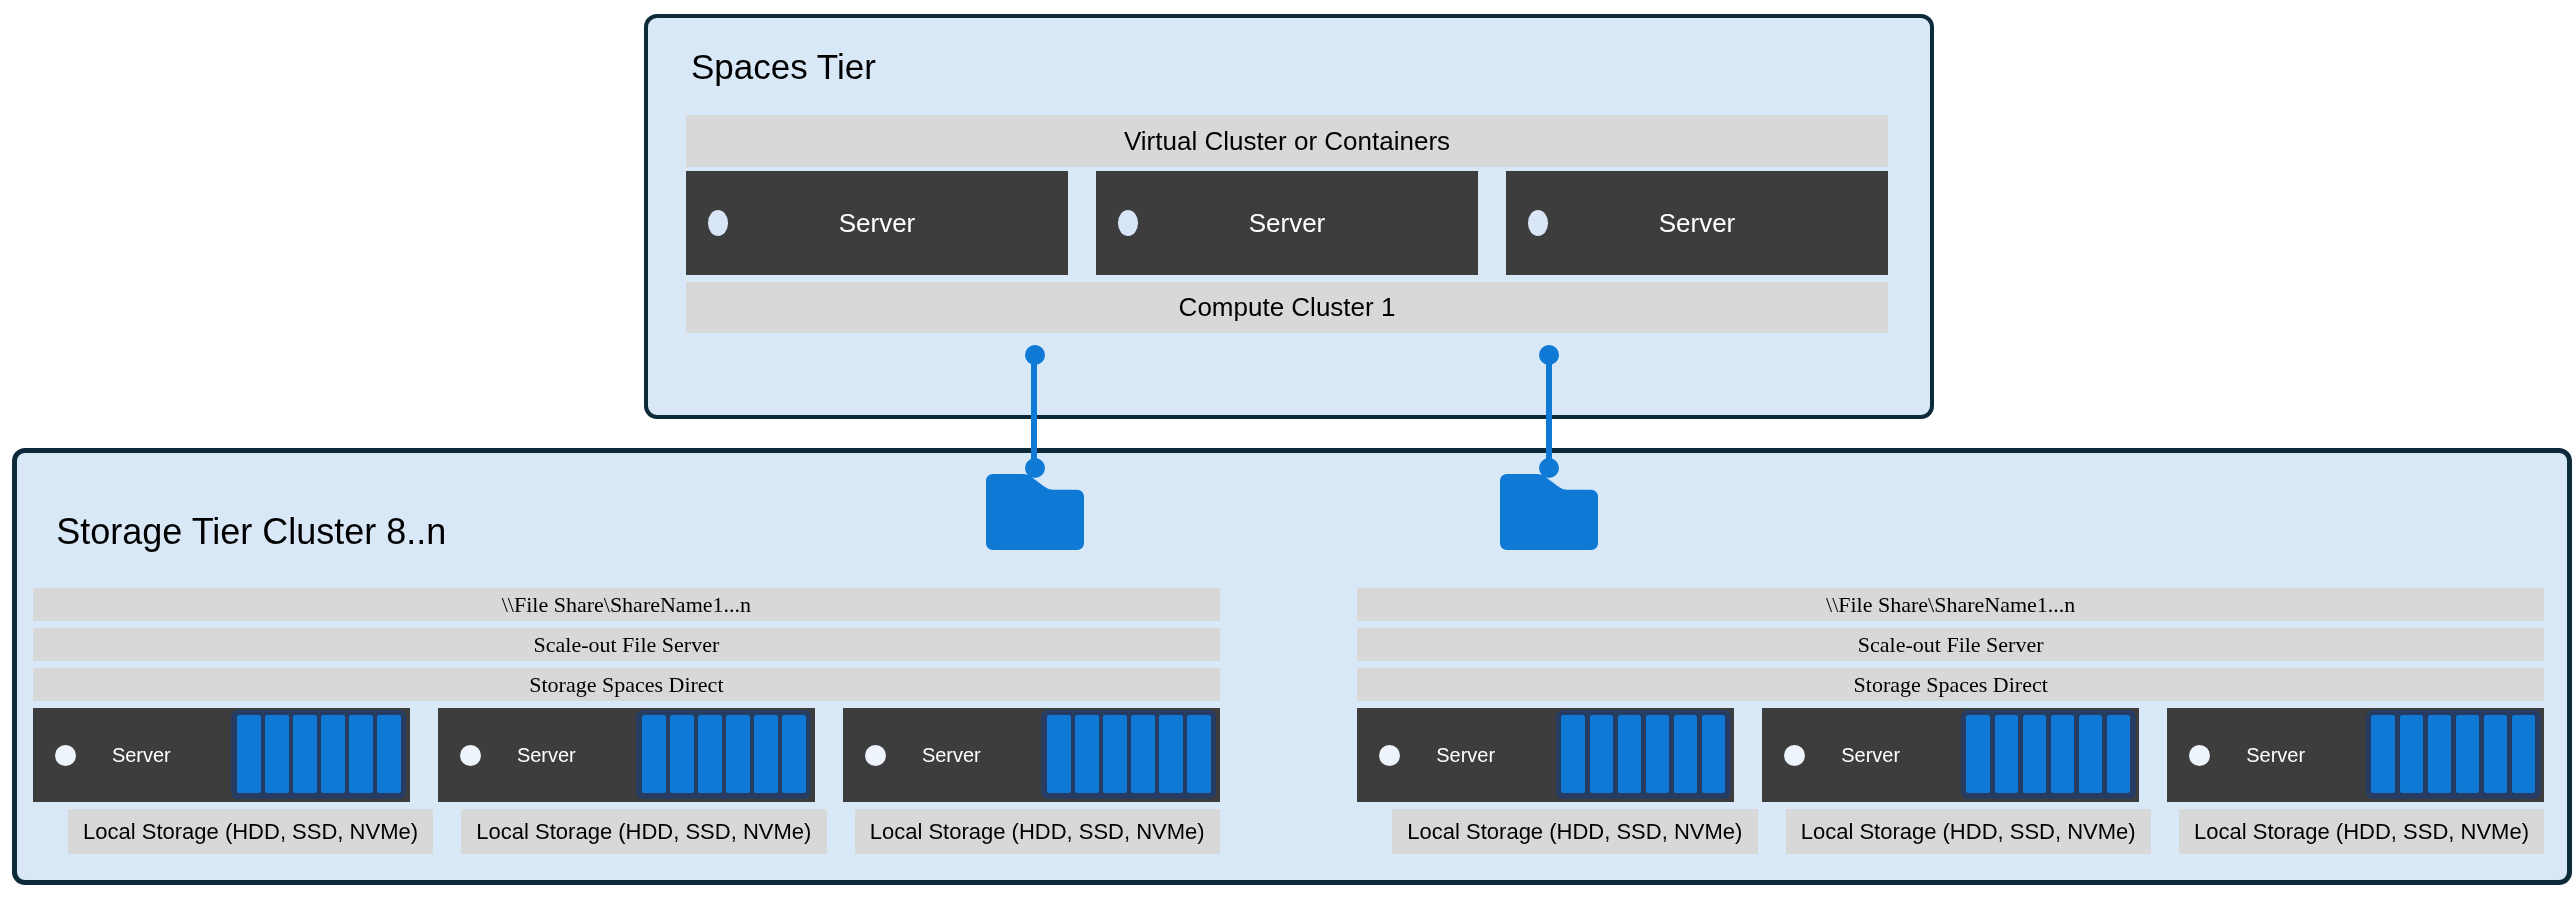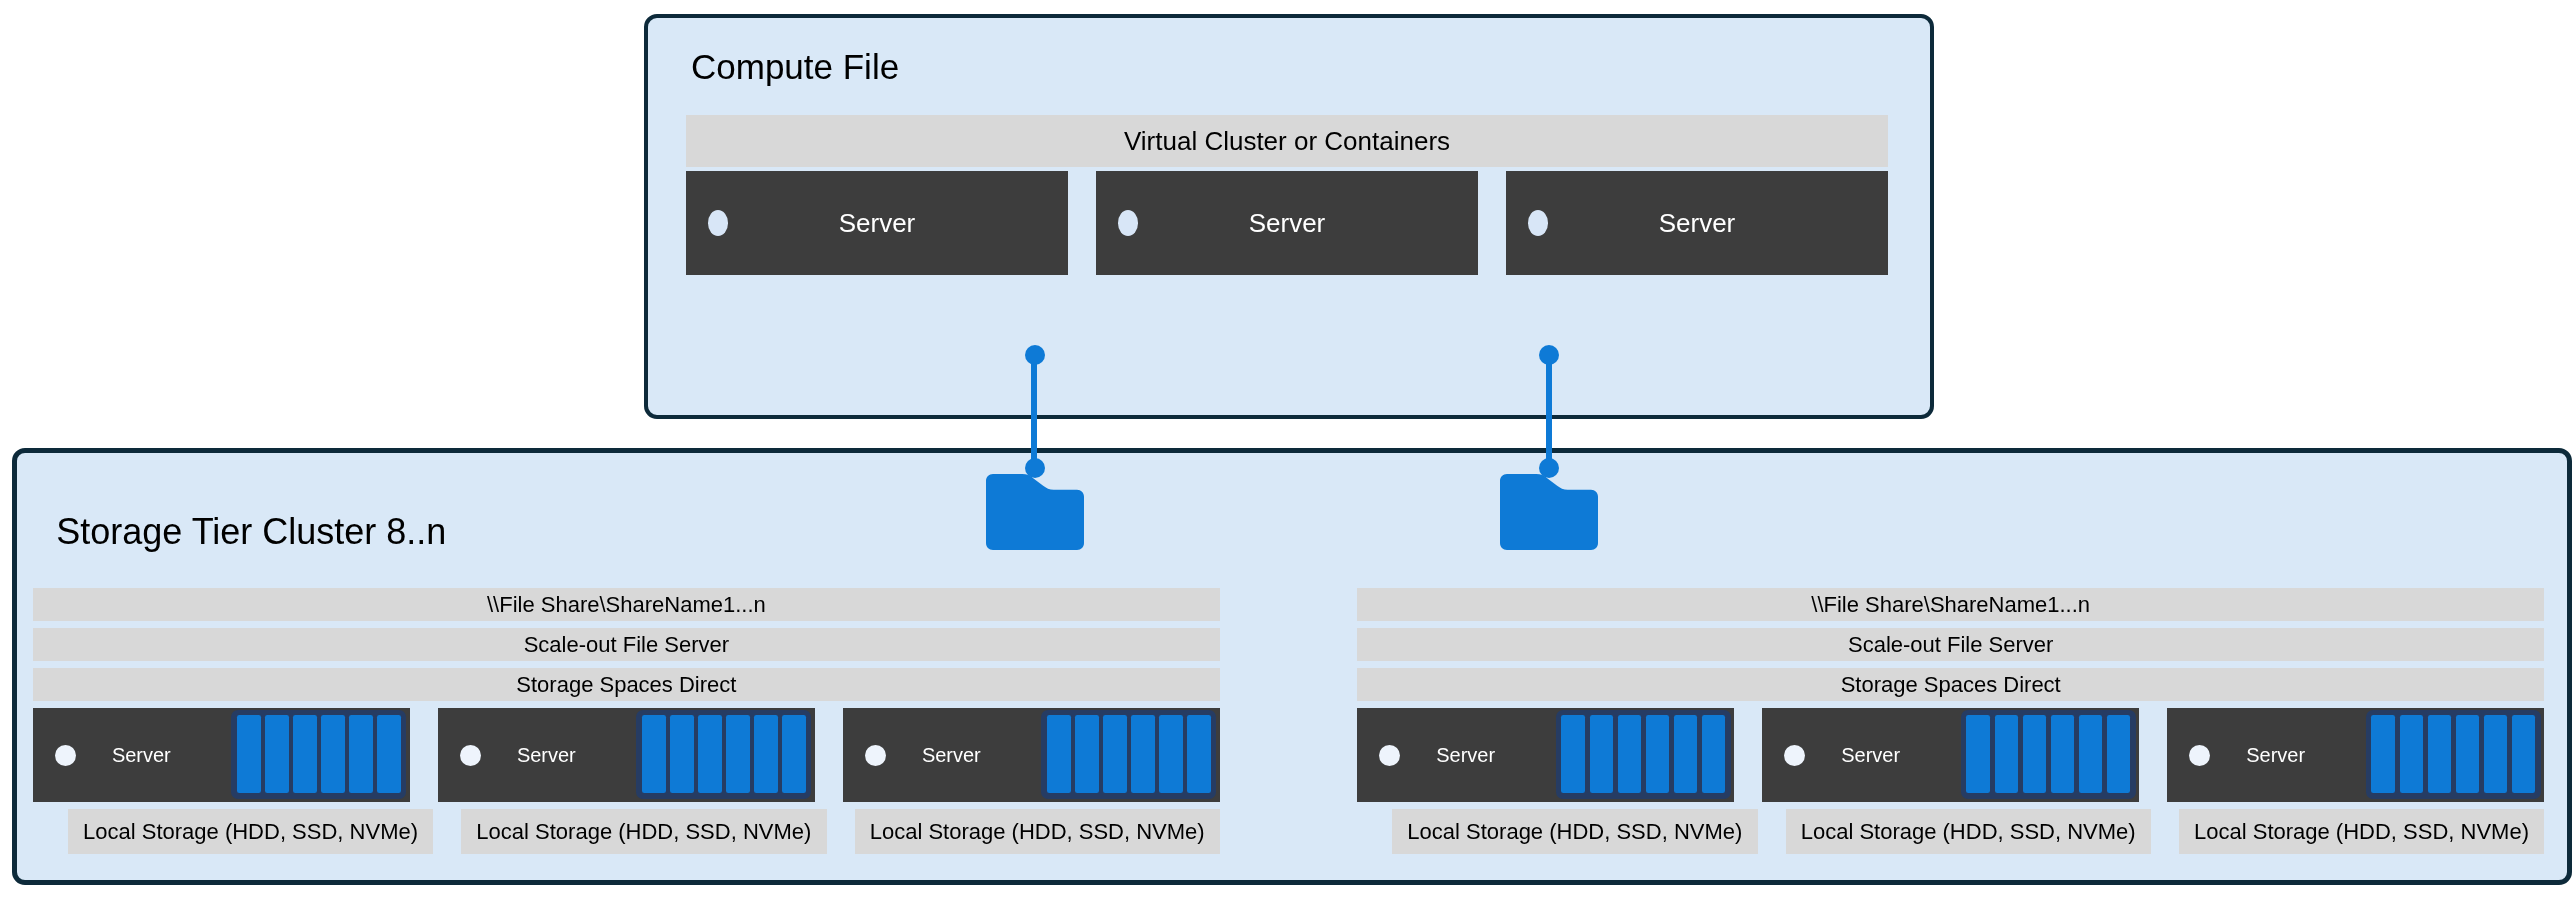--- a/index.html
+++ b/index.html
@@ -102,20 +102,21 @@
     top: 135px;
     width: 1187px;
   }
   .cluster-group.left-group  { left: 15.7px; }
   .cluster-group.right-group { left: 1340px; }
 
   .sbar {
     height: 33px;
     margin-bottom: 7px;
     font-size: 22px;
+    font-family: Liberation Serif, serif;
   }
   .storage-server-row {
     display: flex;
     gap: 28px;
     height: 94px;
   }
   .storage-server {
     position: relative;
     flex: 1;
     background: #3d3d3d;
@@ -198,39 +199,40 @@
 
   .conn-left  .connector-line { left: 1031px; }
   .conn-right .connector-line { left: 1546px; }
 </style>
 </head>
 <body>
 
 <div class="canvas">
 
   <div class="tier-box compute-box">
-    <div class="tier-title">Compute File</div>
+    <div class="tier-title">Spaces Tier</div>
 
     <div class="bar compute-content-bar vm-bar">Virtual Cluster or Containers</div>
 
     <div class="compute-server-row">
       <div class="compute-server">
         <span class="indicator-dot"></span>
         <span class="server-label">Server</span>
       </div>
       <div class="compute-server">
         <span class="indicator-dot"></span>
         <span class="server-label">Server</span>
       </div>
       <div class="compute-server">
         <span class="indicator-dot"></span>
         <span class="server-label">Server</span>
       </div>
     </div>
 
+    <div class="bar compute-content-bar cluster-bar">Compute Cluster 1</div>
   </div>
 
   <div class="conn-left">
     <div class="connector-line"></div>
     <div class="connector-dot" style="left:1025px; top:345px;"></div>
     <div class="connector-dot" style="left:1025px; top:458px;"></div>
   </div>
   <div class="conn-right">
     <div class="connector-line"></div>
     <div class="connector-dot" style="left:1539px; top:345px;"></div>

